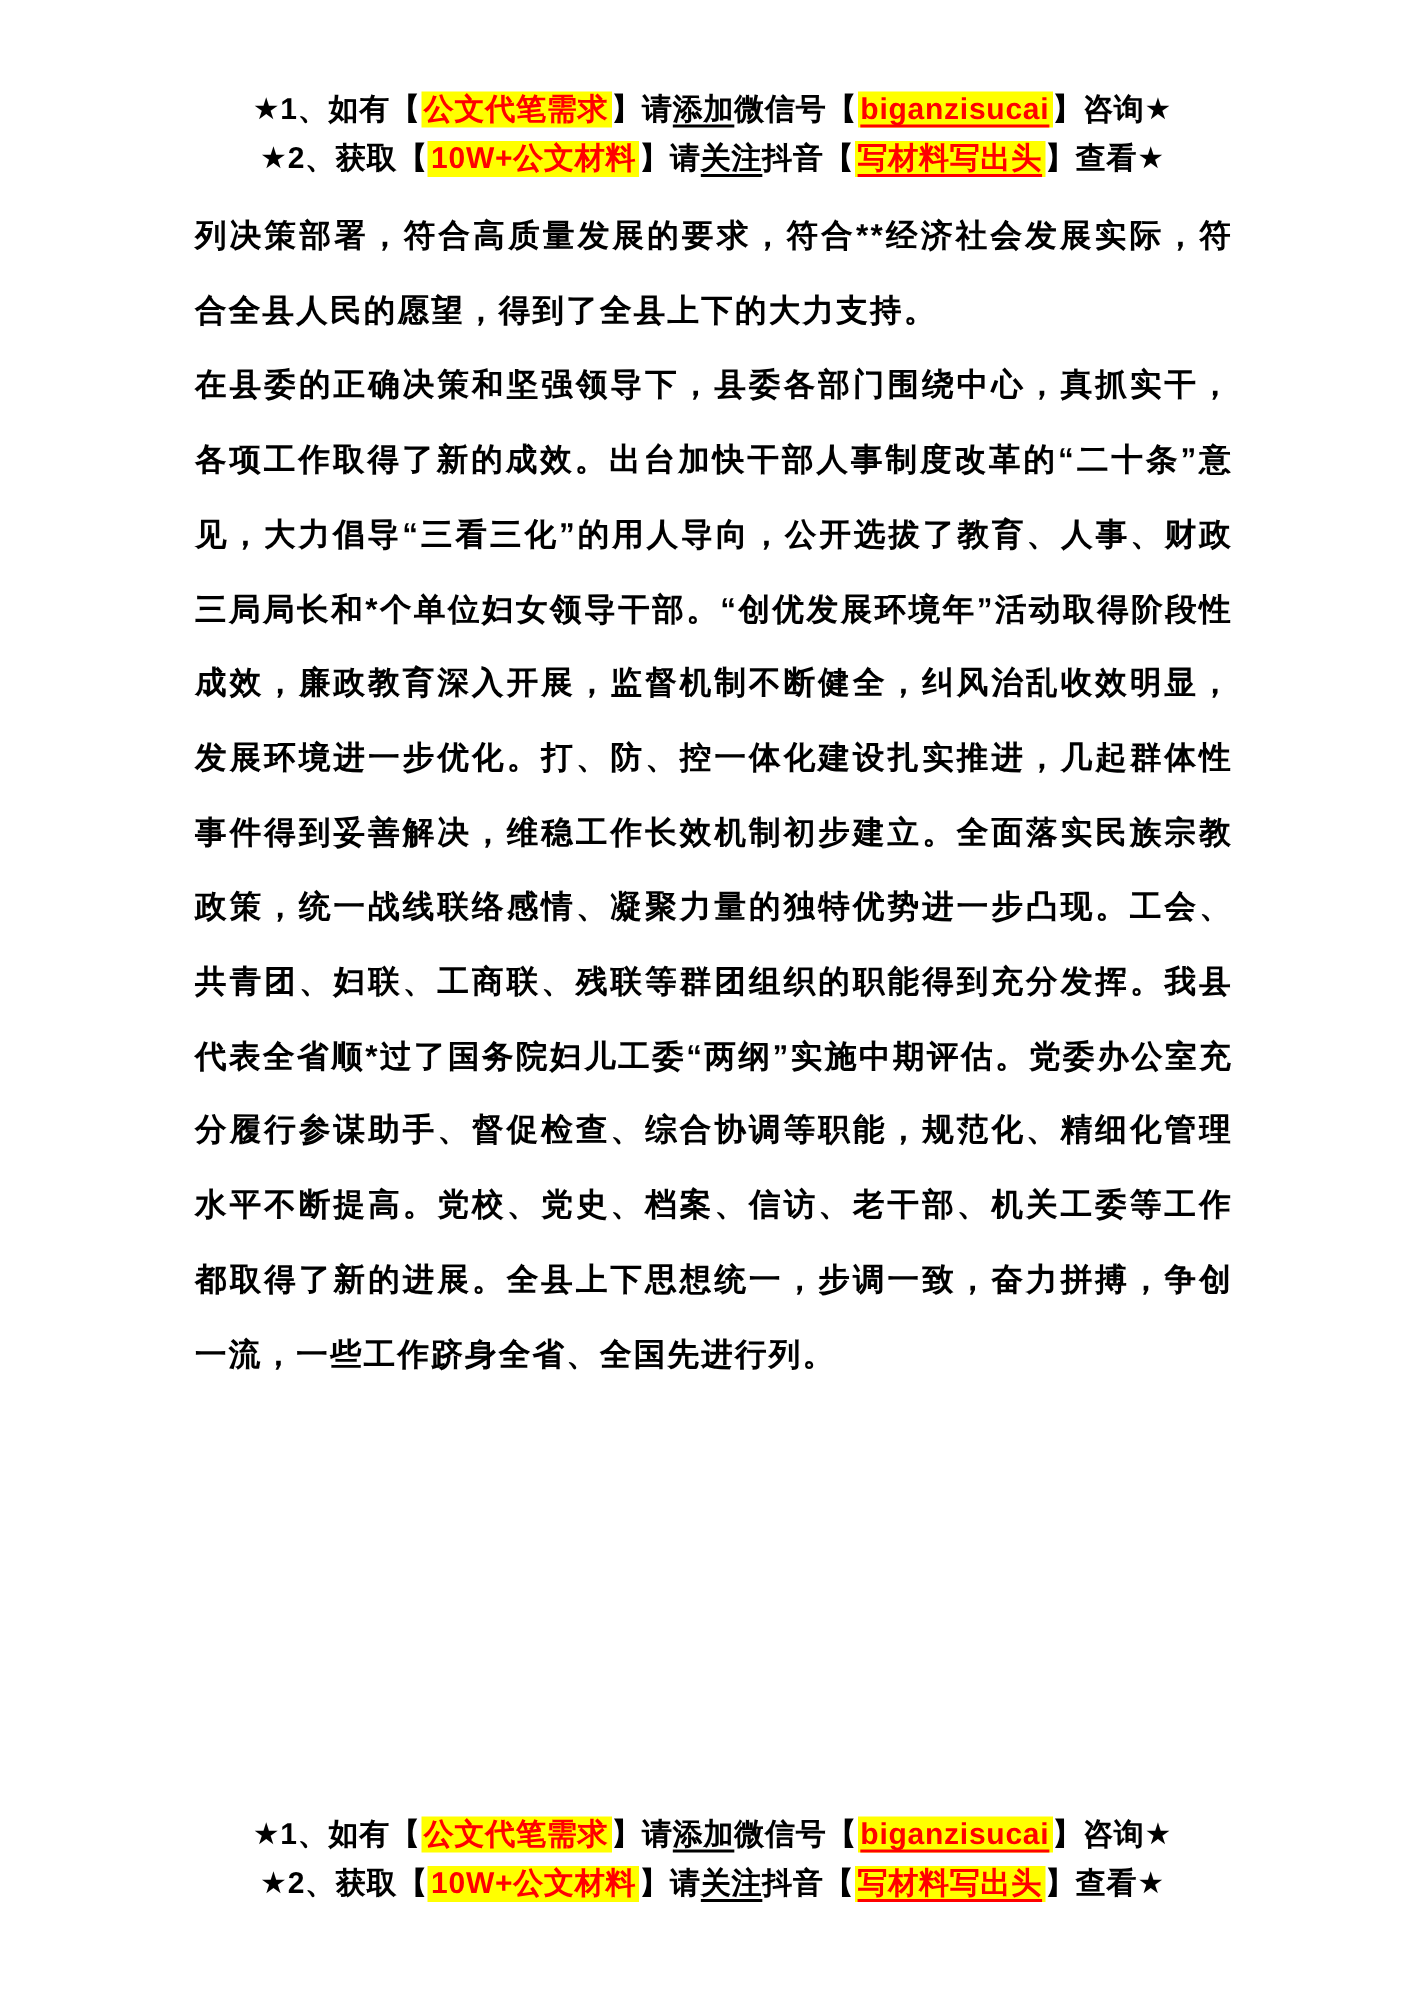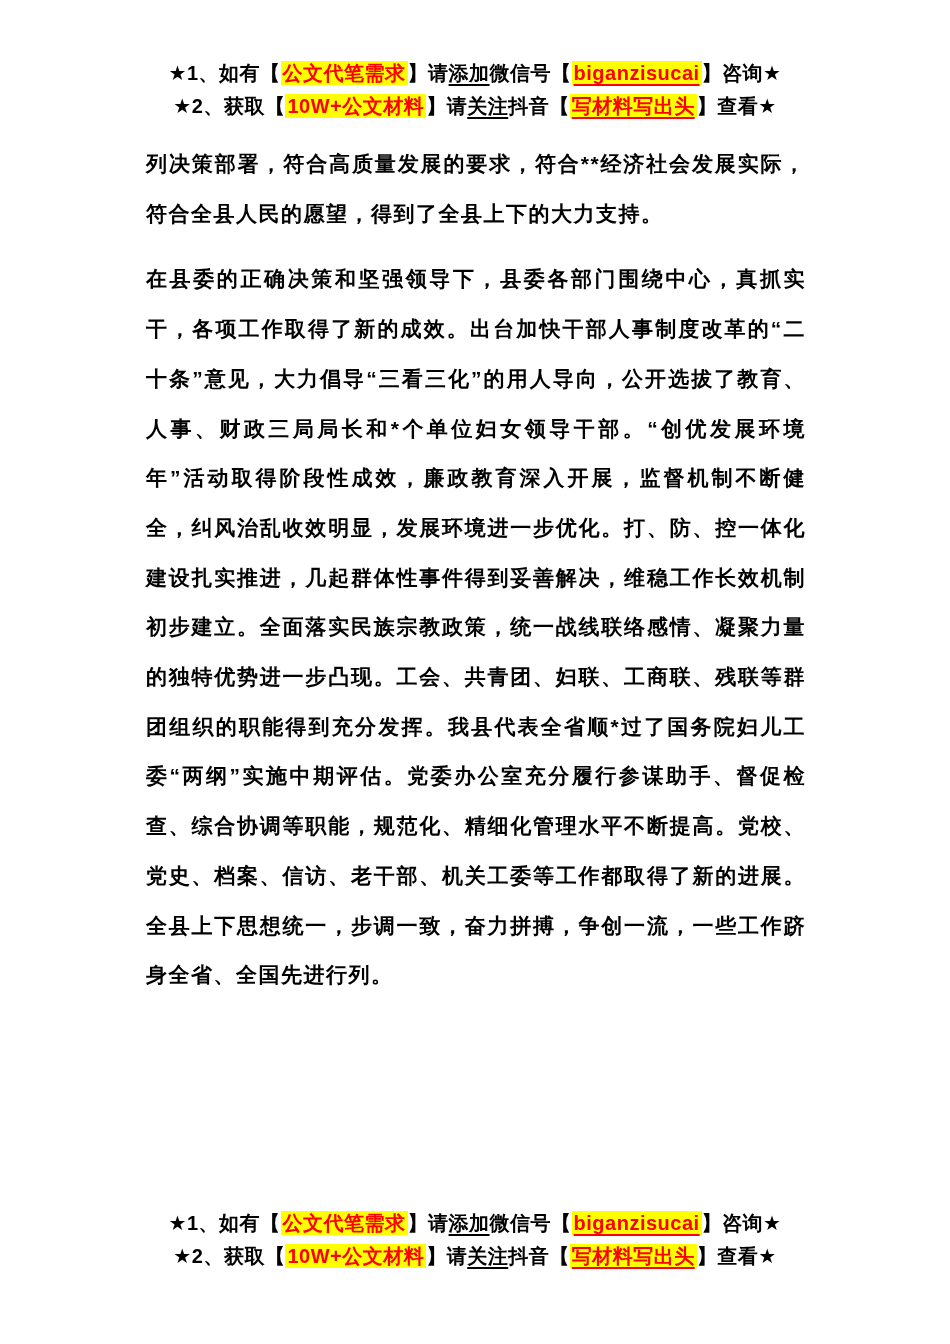--- a/index.html
+++ b/index.html
@@ -42,21 +42,21 @@
   }
   .doc-body {
     margin: 10px 128px 0 130px;
     font-size: 21px;
     font-weight: bold;
     line-height: 49.7px;
     letter-spacing: 1.5px;
     text-align: justify;
     color: #000000;
   }
-  .doc-body p { margin: 16px; }
+  .doc-body p { margin: 0; }
 </style>
 </head>
 <body>
 
 <div class="page">
 
   <div class="promo promo-top">
     <div class="promo-line">
       <span>★1、如有【</span><span class="hl">公文代笔需求</span><span>】请</span><span class="ul">添加</span><span>微信号【</span><span class="hl ul">biganzisucai</span><span>】咨询★</span>
     </div>

